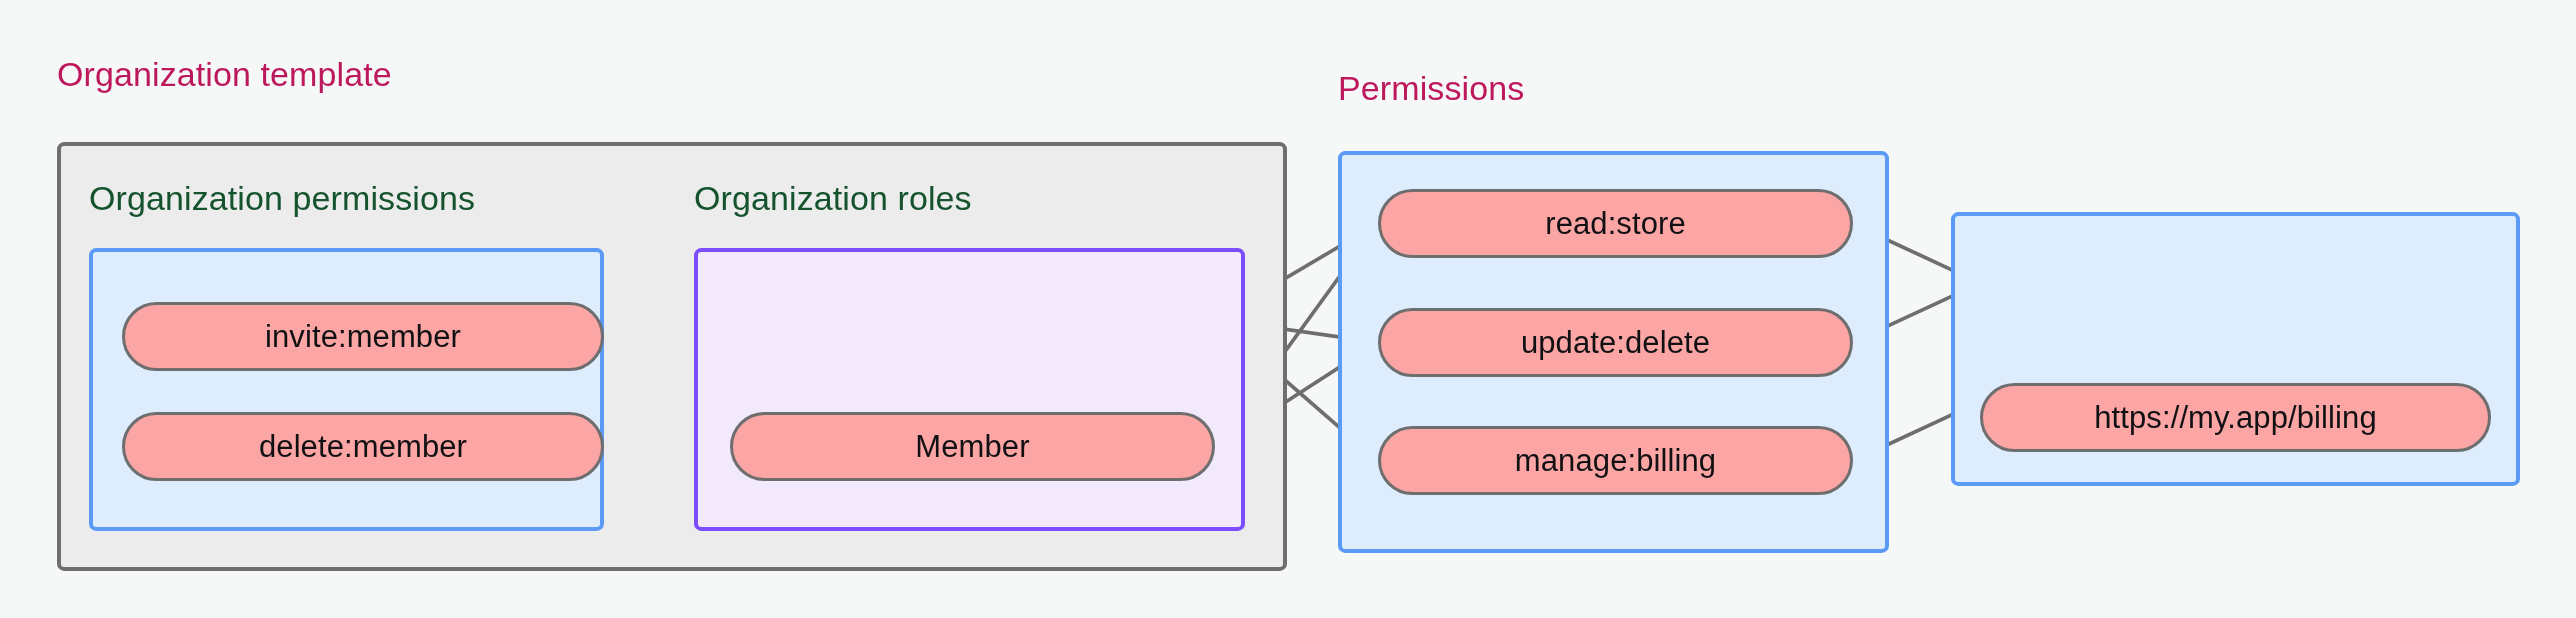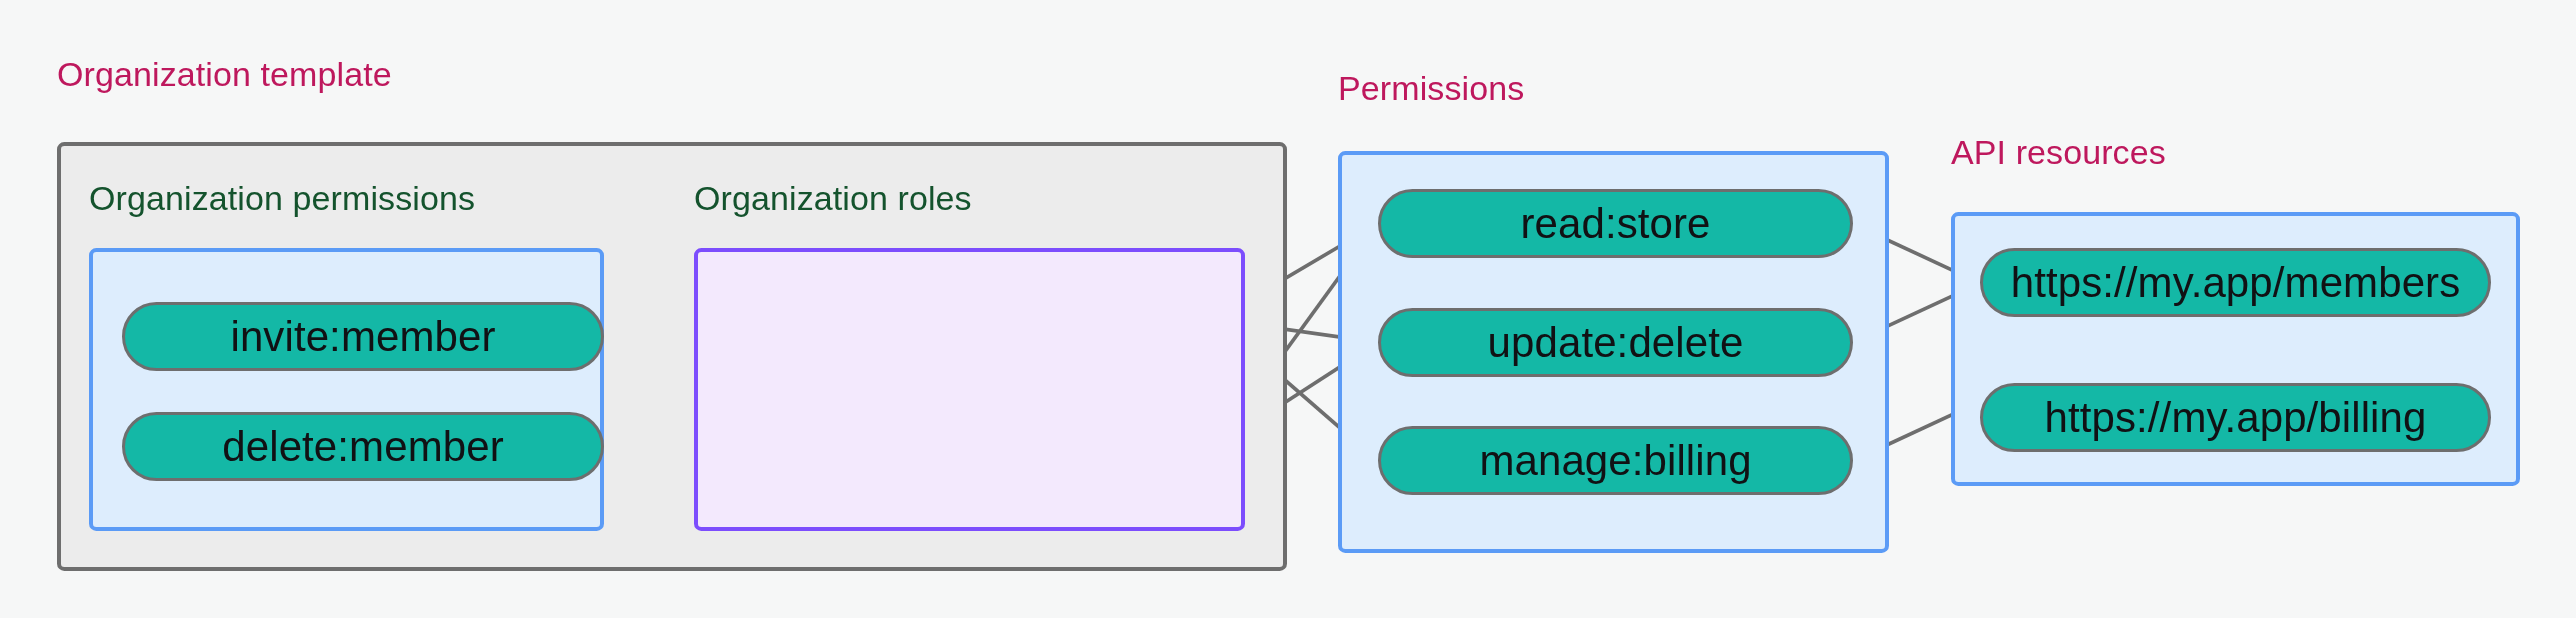--- a/index.html
+++ b/index.html
@@ -57,27 +57,27 @@
   .box-purple {
     background: #f3e9fd;
     border: 4.6px solid #7c4dfd;
     border-radius: 7.3px;
   }
 
   
   .node {
     position: absolute;
     box-sizing: border-box;
-    background: #14b8a6;
+    background: #fca5a5;
     border: 3.7px solid #6e6e6e;
     border-radius: 912px;
     display: flex;
     align-items: center;
     justify-content: center;
-    font-size: 42px;
+    font-size: 31px;
     color: #111114;
     letter-spacing: 0.1px;
     white-space: nowrap;
   }
 
   
   #edges {
     position: absolute;
     left: 0;
     top: 0;
@@ -136,33 +136,32 @@
 
   <div class="node" style="left:122px; top:302px; width:482px; height:69px;">invite:member</div>
 
   <div class="node" style="left:122px; top:412px; width:482px; height:69px;">delete:member</div>
 
   <div class="sub-label" style="left:694px; top:181px;">Organization roles</div>
 
   <div class="box box-purple" style="left:694px; top:248px; width:551px; height:283px;"></div>
 
 
+  <div class="node" style="left:730px; top:412px; width:485px; height:69px;">Member</div>
 
   <div class="group-label" style="left:1338px; top:71px;">Permissions</div>
 
   <div class="box box-blue" style="left:1338px; top:151px; width:551px; height:402px;"></div>
 
   <div class="node" style="left:1378px; top:189px; width:475px; height:69px;">read:store</div>
 
   <div class="node" style="left:1378px; top:308px; width:475px; height:69px;">update:delete</div>
 
   <div class="node" style="left:1378px; top:426px; width:475px; height:69px;">manage:billing</div>
 
-  <div class="group-label" style="left:1951px; top:135px;">API resources</div>
 
   <div class="box box-blue" style="left:1951px; top:212px; width:569px; height:274px;"></div>
 
-  <div class="node" style="left:1980px; top:248px; width:511px; height:69px;">https://my.app/members</div>
 
   <div class="node" style="left:1980px; top:367px; width:511px; height:69px;margin-top:16px;">https://my.app/billing</div>
 
 </div>
 
 
 </body></html>

